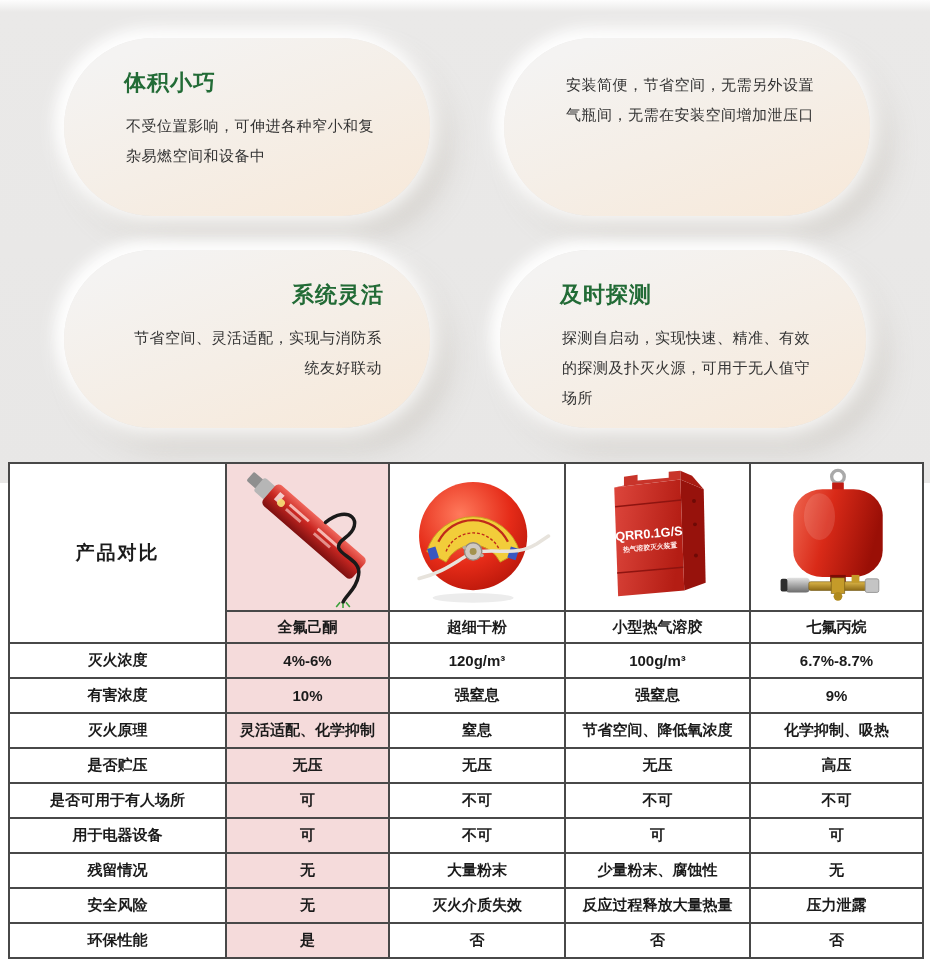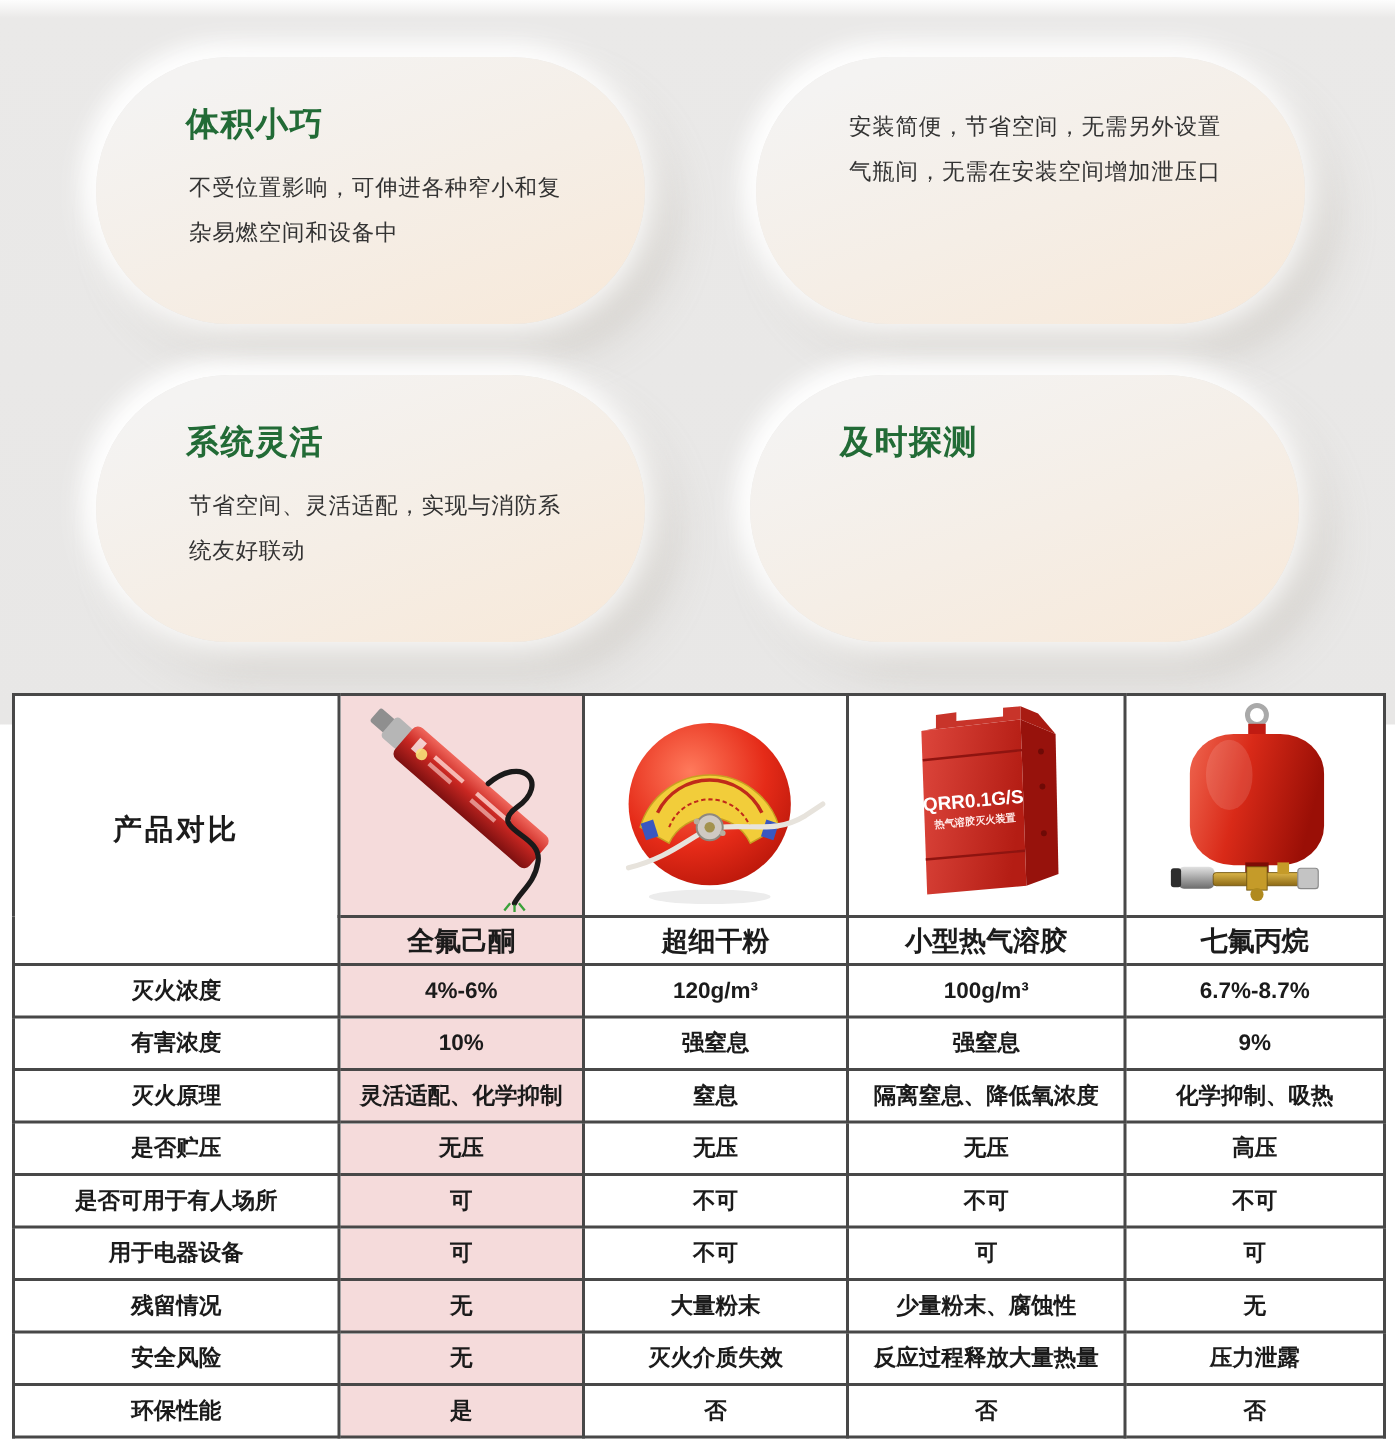--- a/index.html
+++ b/index.html
@@ -17,40 +17,40 @@
     position:absolute;width:366px;height:178px;border-radius:92px;
     background:linear-gradient(160deg,#f4f3f2 12%,#f5eee6 55%,#f7e9da 95%);
     box-shadow:0 0 20px 8px rgba(255,255,255,0.85),
                16px 18px 30px rgba(178,170,160,0.45),
                -6px -6px 14px rgba(255,255,255,0.9);
     box-sizing:border-box;
     padding:30px 46px 0 60px;
   }
   .card1{left:64px;top:38px;}
   .card2{left:504px;top:38px;}
-  .card3{left:64px;top:250px;}
+  .card3{left:64px;top:250px;text-align:right;}
   .card4{left:500px;top:250px;}
   .card-title{
     margin:0 0 13px 0;font-size:22px;font-weight:bold;color:#226b36;letter-spacing:1px;
   }
   .card-desc{
     margin:2px;font-size:15px;color:#333333;line-height:30px;letter-spacing:0.5px;
   }
   
   .table-wrap{position:absolute;top:462px;left:8px;}
   table.cmp{
     border-collapse:collapse;table-layout:fixed;width:914px;background:#ffffff;
     border:2px solid #2e2e2e;
   }
   table.cmp td{
     border:2px solid #484848;text-align:center;vertical-align:middle;
     padding:0;color:#1b1b1b;font-weight:bold;overflow:hidden;
   }
   tr.img-row td{height:146px;}
-  tr.name-row td{height:30px;font-size:18px;}
+  tr.name-row td{height:30px;font-size:15px;}
   tr.data-row td{height:33px;font-size:15px;}
   td.corner{font-size:19px;letter-spacing:2px;}
   td.rlabel{font-size:17px;}
   td.hl{background:#f5dbdb;color:#c9525a;}
   td.img-cell svg{display:block;margin:0 auto;}
 </style>
 </head>
 <body>
 
 <div class="top-section">
@@ -60,20 +60,21 @@
   </div>
   <div class="card card2">
     <p class="card-desc">安装简便，节省空间，无需另外设置气瓶间，无需在安装空间增加泄压口</p>
   </div>
   <div class="card card3">
     <h2 class="card-title">系统灵活</h2>
     <p class="card-desc">节省空间、灵活适配，实现与消防系统友好联动</p>
   </div>
   <div class="card card4">
     <h2 class="card-title">及时探测</h2>
+    <p class="card-desc">探测自启动，实现快速、精准、有效的探测及扑灭火源，可用于无人值守场所</p>
   </div>
 </div>
 
 <div class="table-wrap">
 <table class="cmp">
   <colgroup>
     <col style="width:217px">
         <col style="width:163px">
         <col style="width:176px">
     <col style="width:185px">
@@ -209,21 +210,21 @@
     <td class="rlabel">有害浓度</td>
     <td class="hl">10%</td>
     <td>强窒息</td>
     <td>强窒息</td>
     <td>9%</td>
   </tr>
   <tr class="data-row">
     <td class="rlabel">灭火原理</td>
     <td class="hl">灵活适配、化学抑制</td>
     <td>窒息</td>
-    <td>隔离窒息、降低氧浓度</td>
+    <td>节省空间、降低氧浓度</td>
     <td>化学抑制、吸热</td>
   </tr>
   <tr class="data-row">
     <td class="rlabel">是否贮压</td>
     <td class="hl">无压</td>
     <td>无压</td>
     <td>无压</td>
     <td>高压</td>
   </tr>
   <tr class="data-row">

